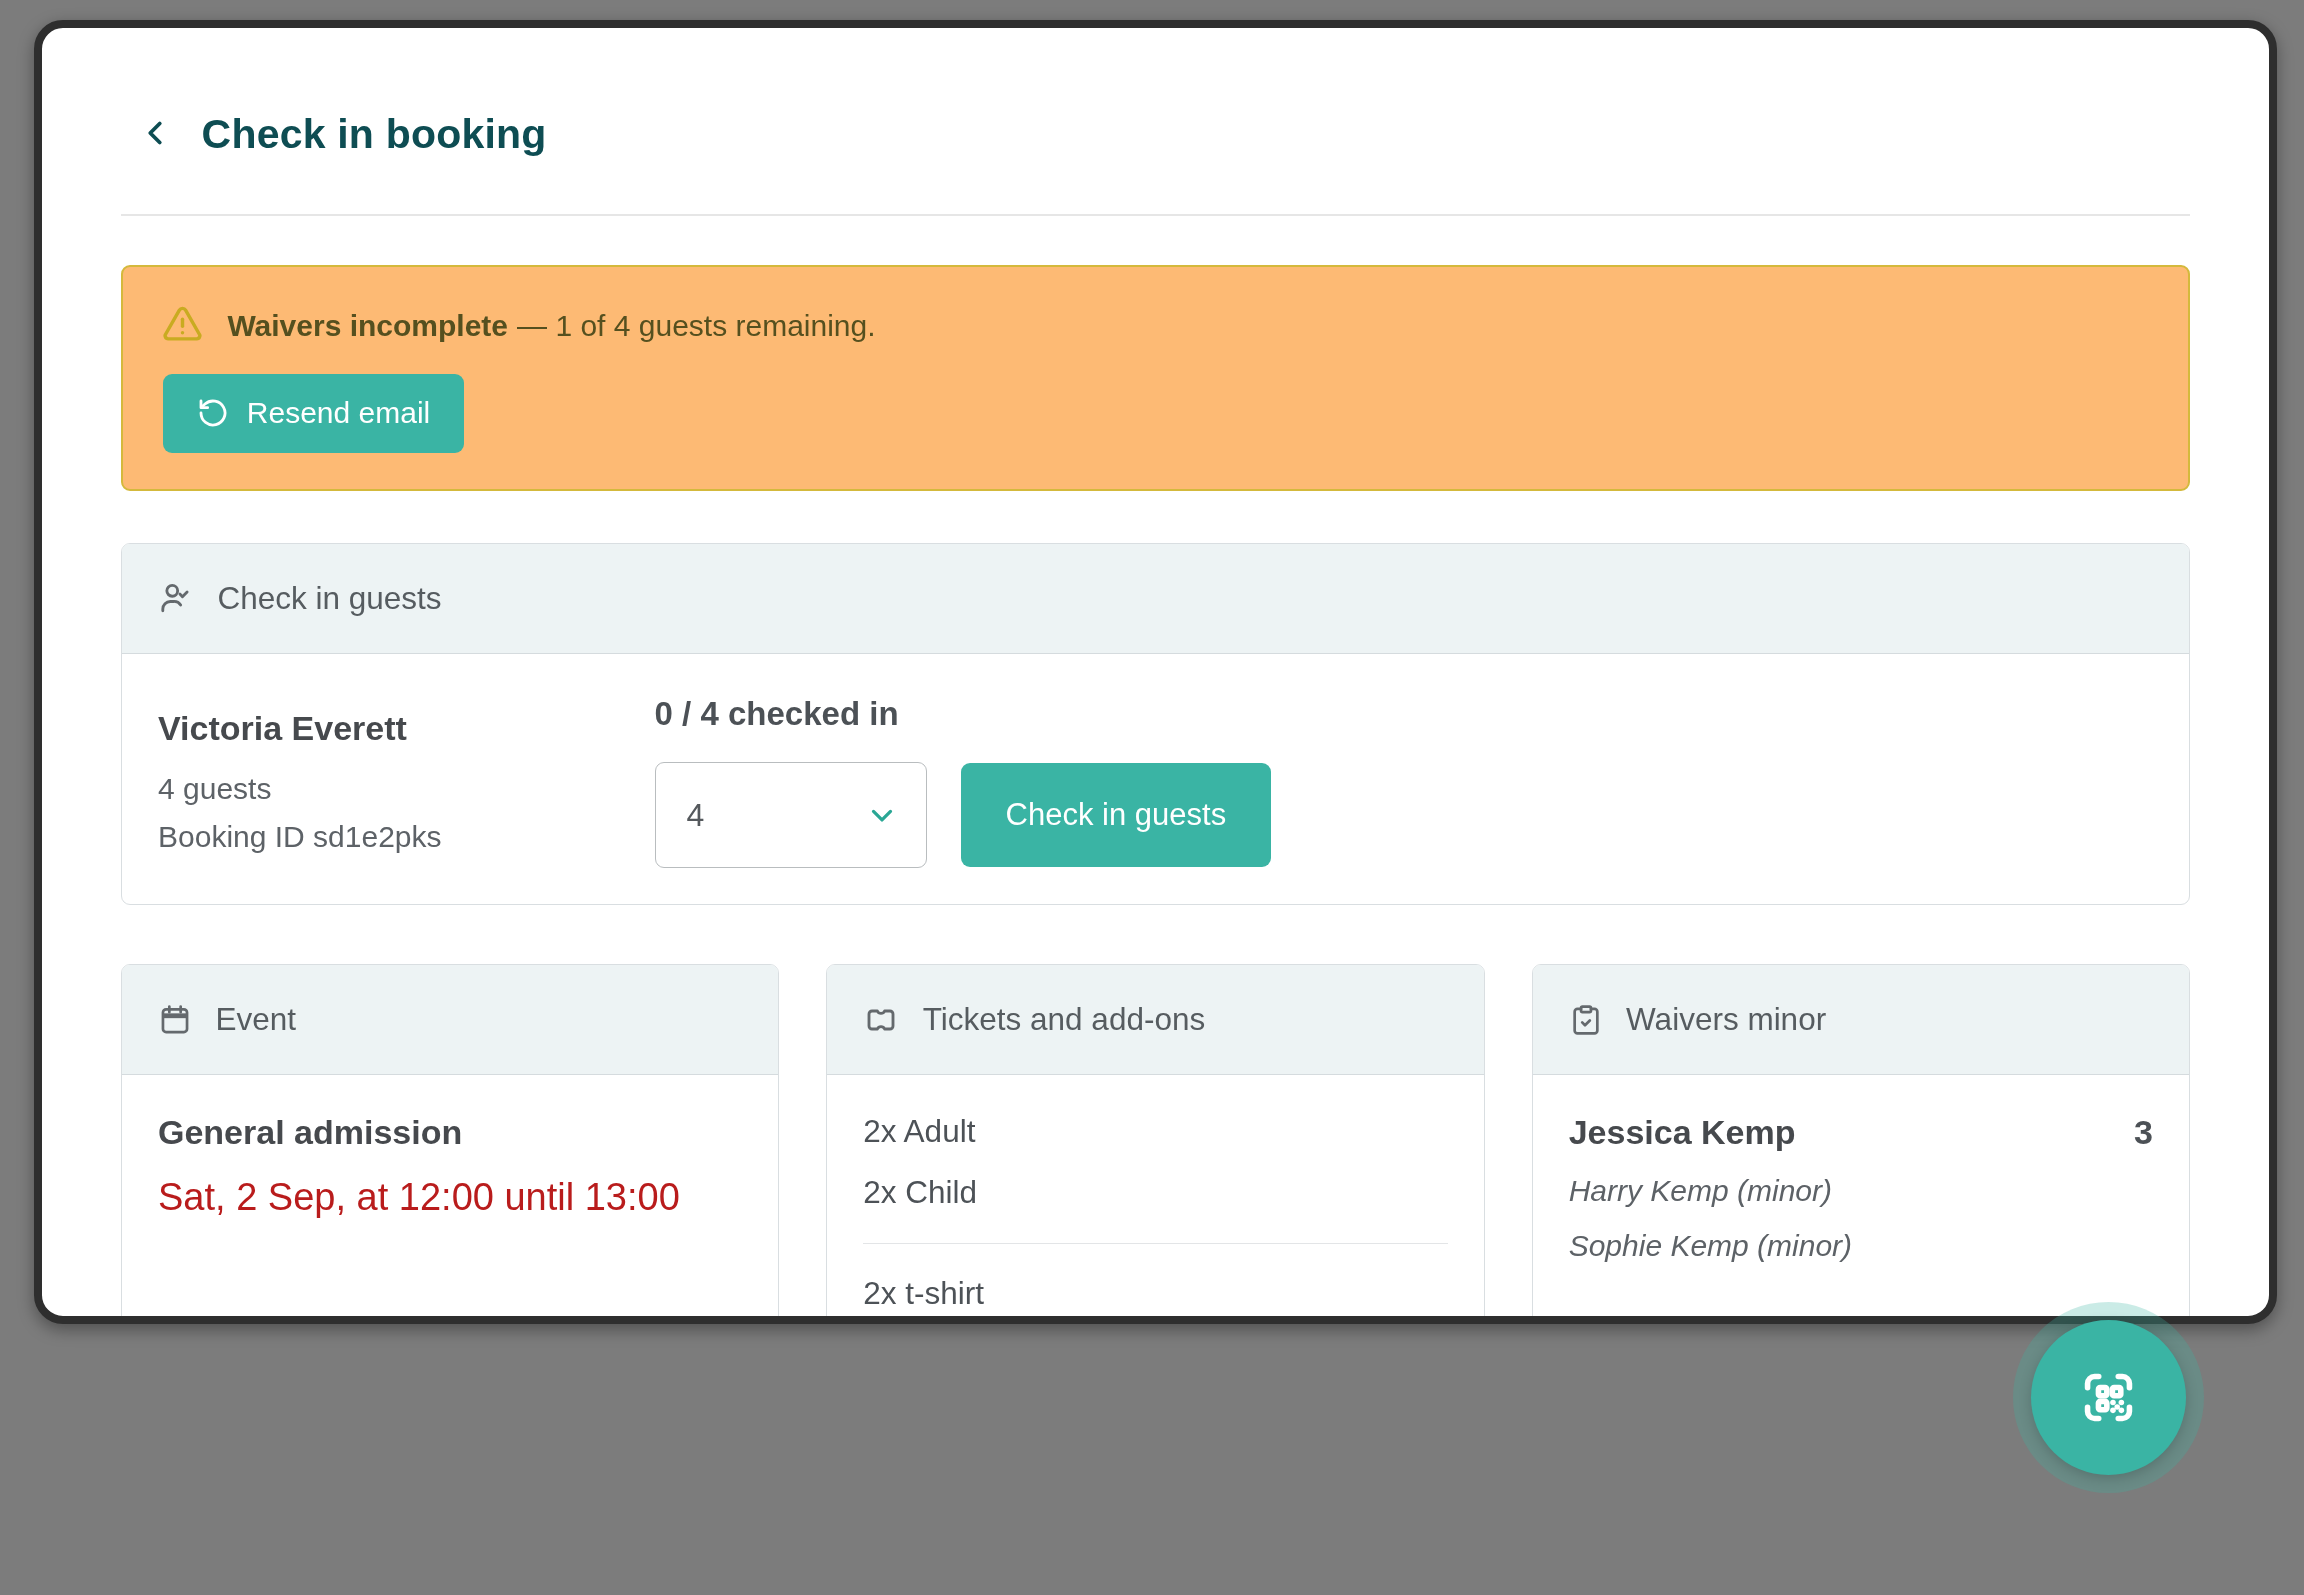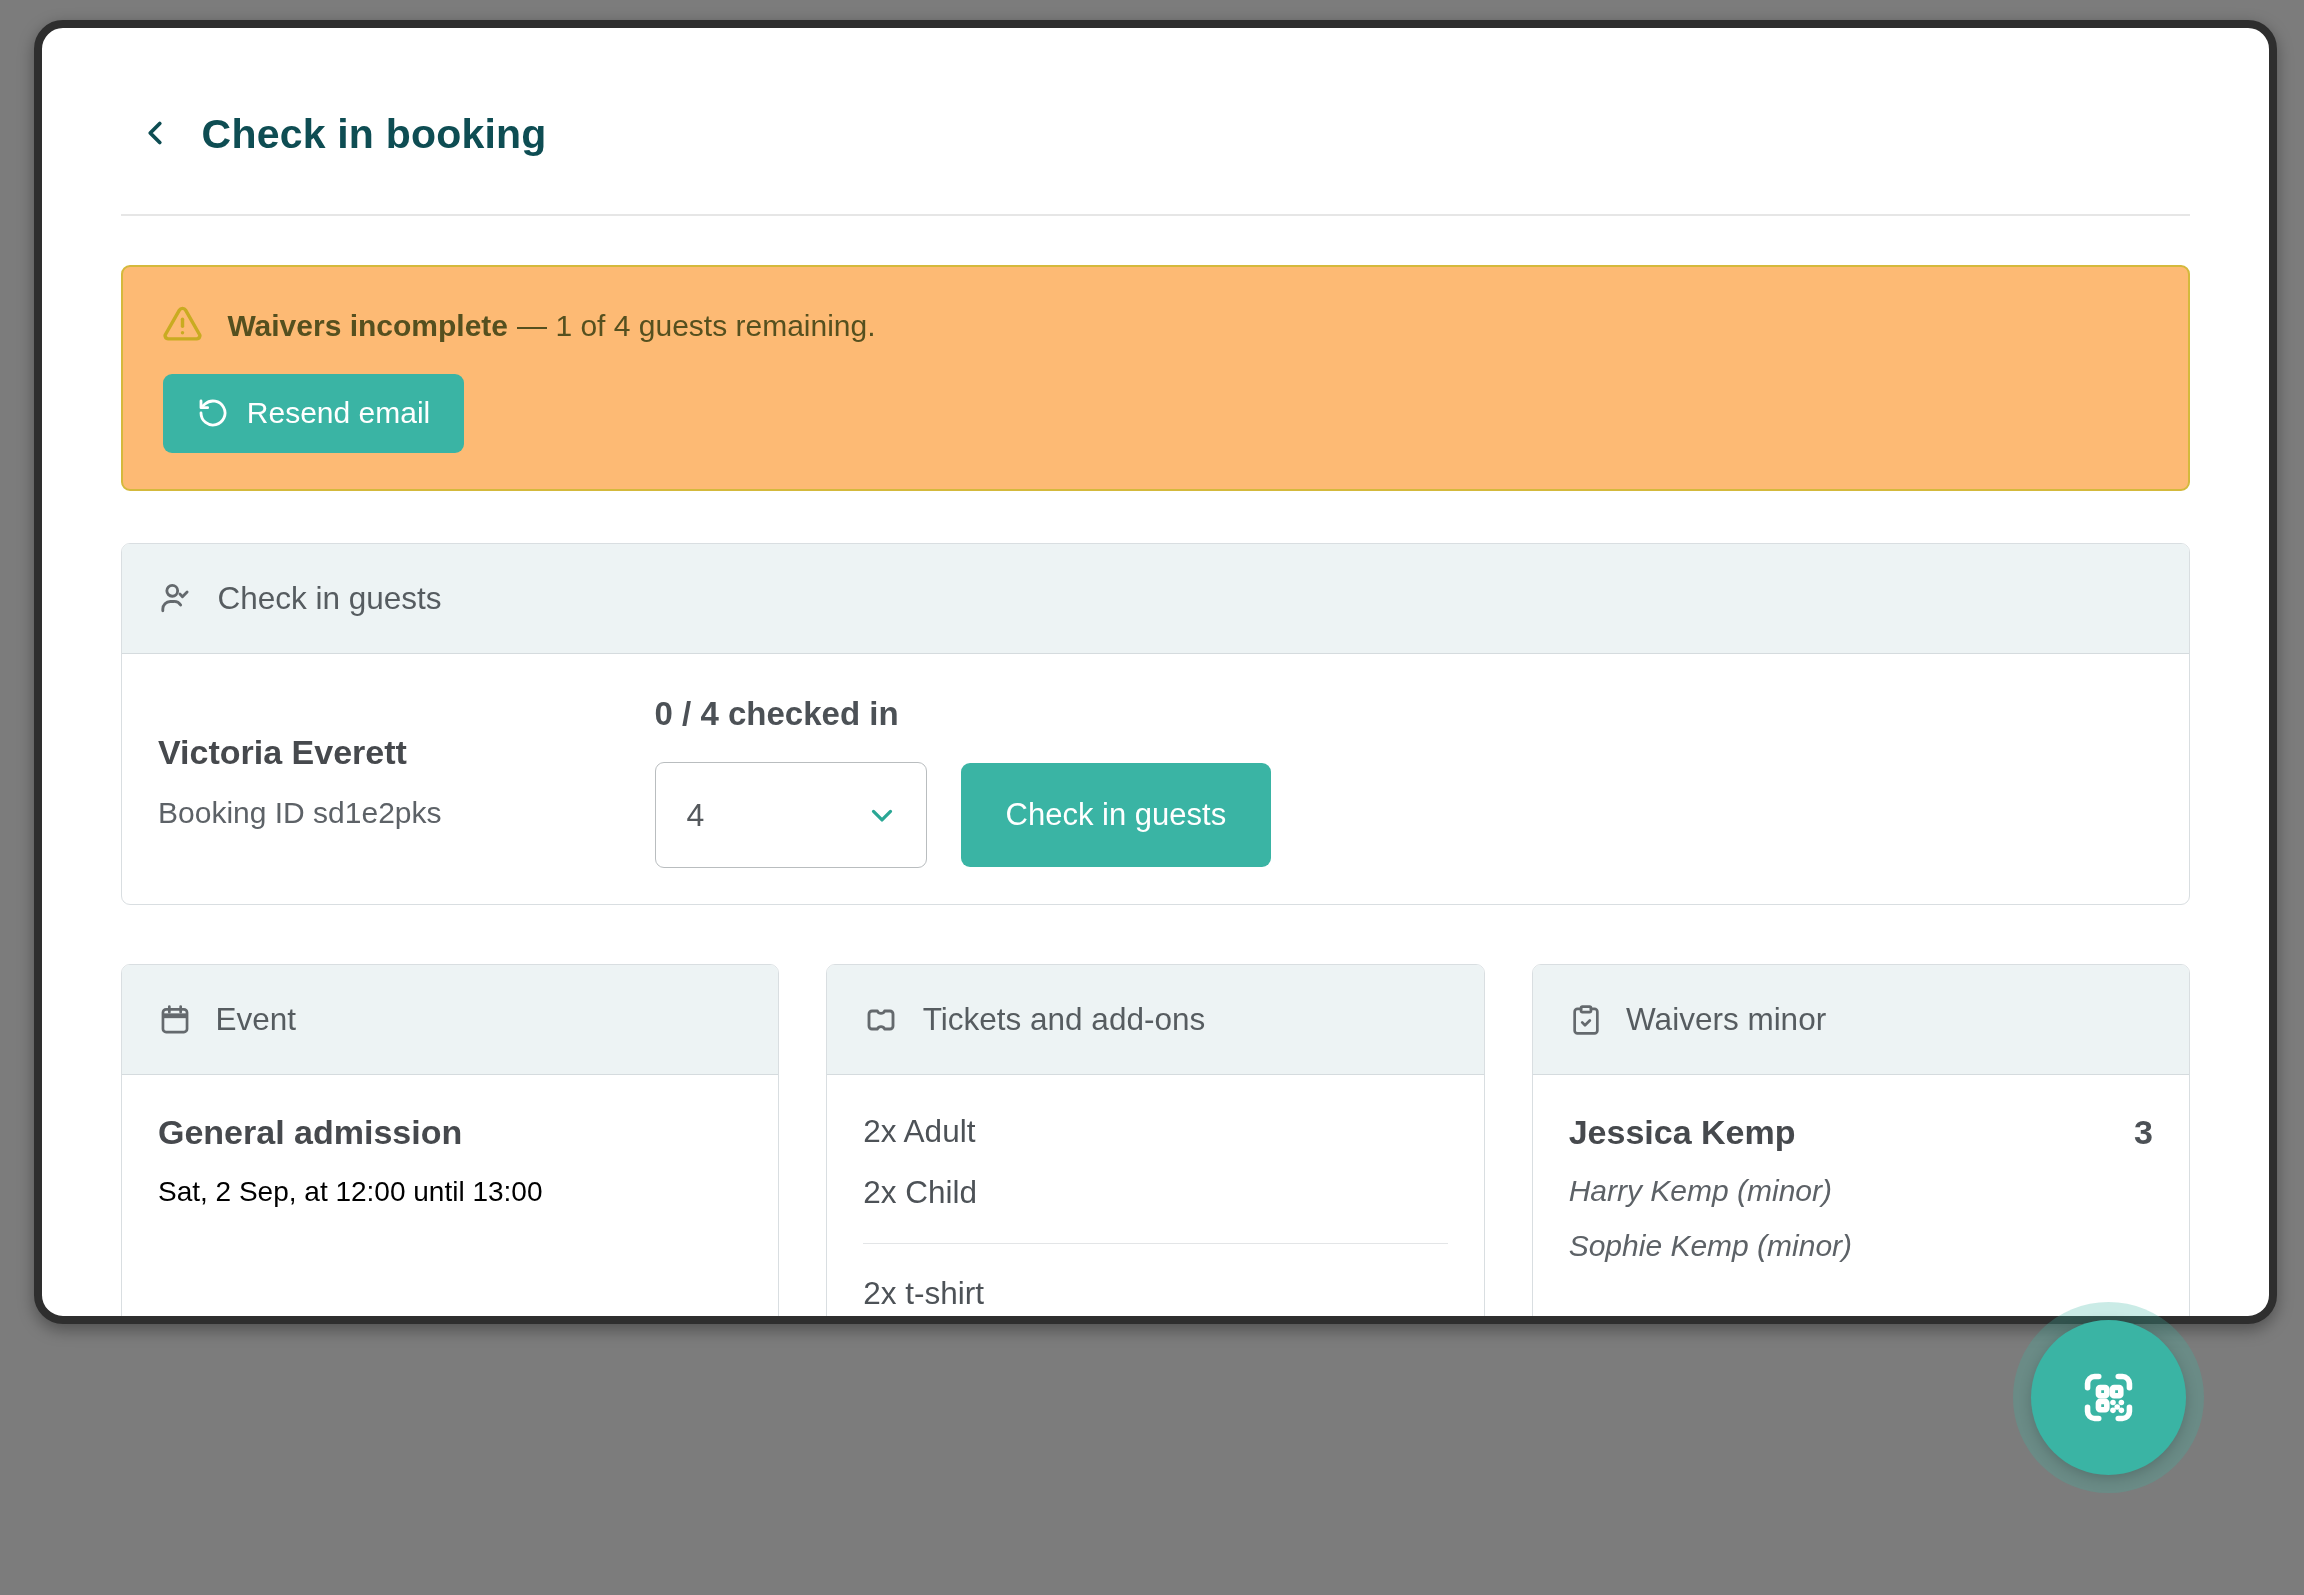--- a/index.html
+++ b/index.html
@@ -97,21 +97,21 @@
   }
 
   
   .cards-row {
     margin-top:59px;
     display:grid; grid-template-columns:1fr 1fr 1fr; gap:47px;
   }
   .info-card { min-height:511px; display:flex; flex-direction:column; }
   .info-body { padding:38px 36px; flex:1; }
   .item-title { font-size:34px; font-weight:700; color:#46494d; }
-  .item-sub { font-size:28px; color:#000000; margin-top:23.4px; }
+  .item-sub { font-size:38px; color:#b91c1c; margin-top:23.4px; }
 
   .ticket-line { font-size:31.5px; font-weight:500; color:#4d5257; margin-bottom:23.4px; }
   .ticket-line:last-child { margin-bottom:0; }
   .list-divider { height:1.8px; background:#e3e5e7; margin:32px 0 31px 0; }
 
   .waiver-row { display:flex; align-items:baseline; justify-content:space-between; }
   .waiver-count { font-size:34px; font-weight:600; color:#4c5156; }
   .minor-line { font-size:30px; font-style:italic; color:#5d6267; margin-top:21.6px; }
 
   
@@ -179,20 +179,21 @@
               <circle cx="9.5" cy="7.2" r="3.6"></circle>
               <path d="M3.2 20.5v-1.2a5 5 0 0 1 5-5h2.6a5 5 0 0 1 4.3 2.4"></path>
               <path d="m14.6 9.4 1.7 1.7 3.1-3.1"></path>
             </svg>
         </span>
         <span class="hdr-label">Check in guests</span>
       </div>
       <div class="checkin-body">
         <div class="guest-col">
           <div class="guest-name">Victoria Everett</div>
+          <div class="guest-sub">4 guests</div>
           <div class="guest-sub">Booking ID sd1e2pks</div>
         </div>
         <div class="v-divider"></div>
         <div class="status-col">
           <div class="checkin-status">0 / 4 checked in</div>
           <div class="checkin-controls">
             <div class="qty-select" role="combobox">
               <span>4</span>
               <span style="display:flex;">
                 <svg width="34" height="34" viewBox="0 0 24 24" fill="none" stroke="currentColor" stroke-width="2.3" stroke-linecap="round" stroke-linejoin="round">

